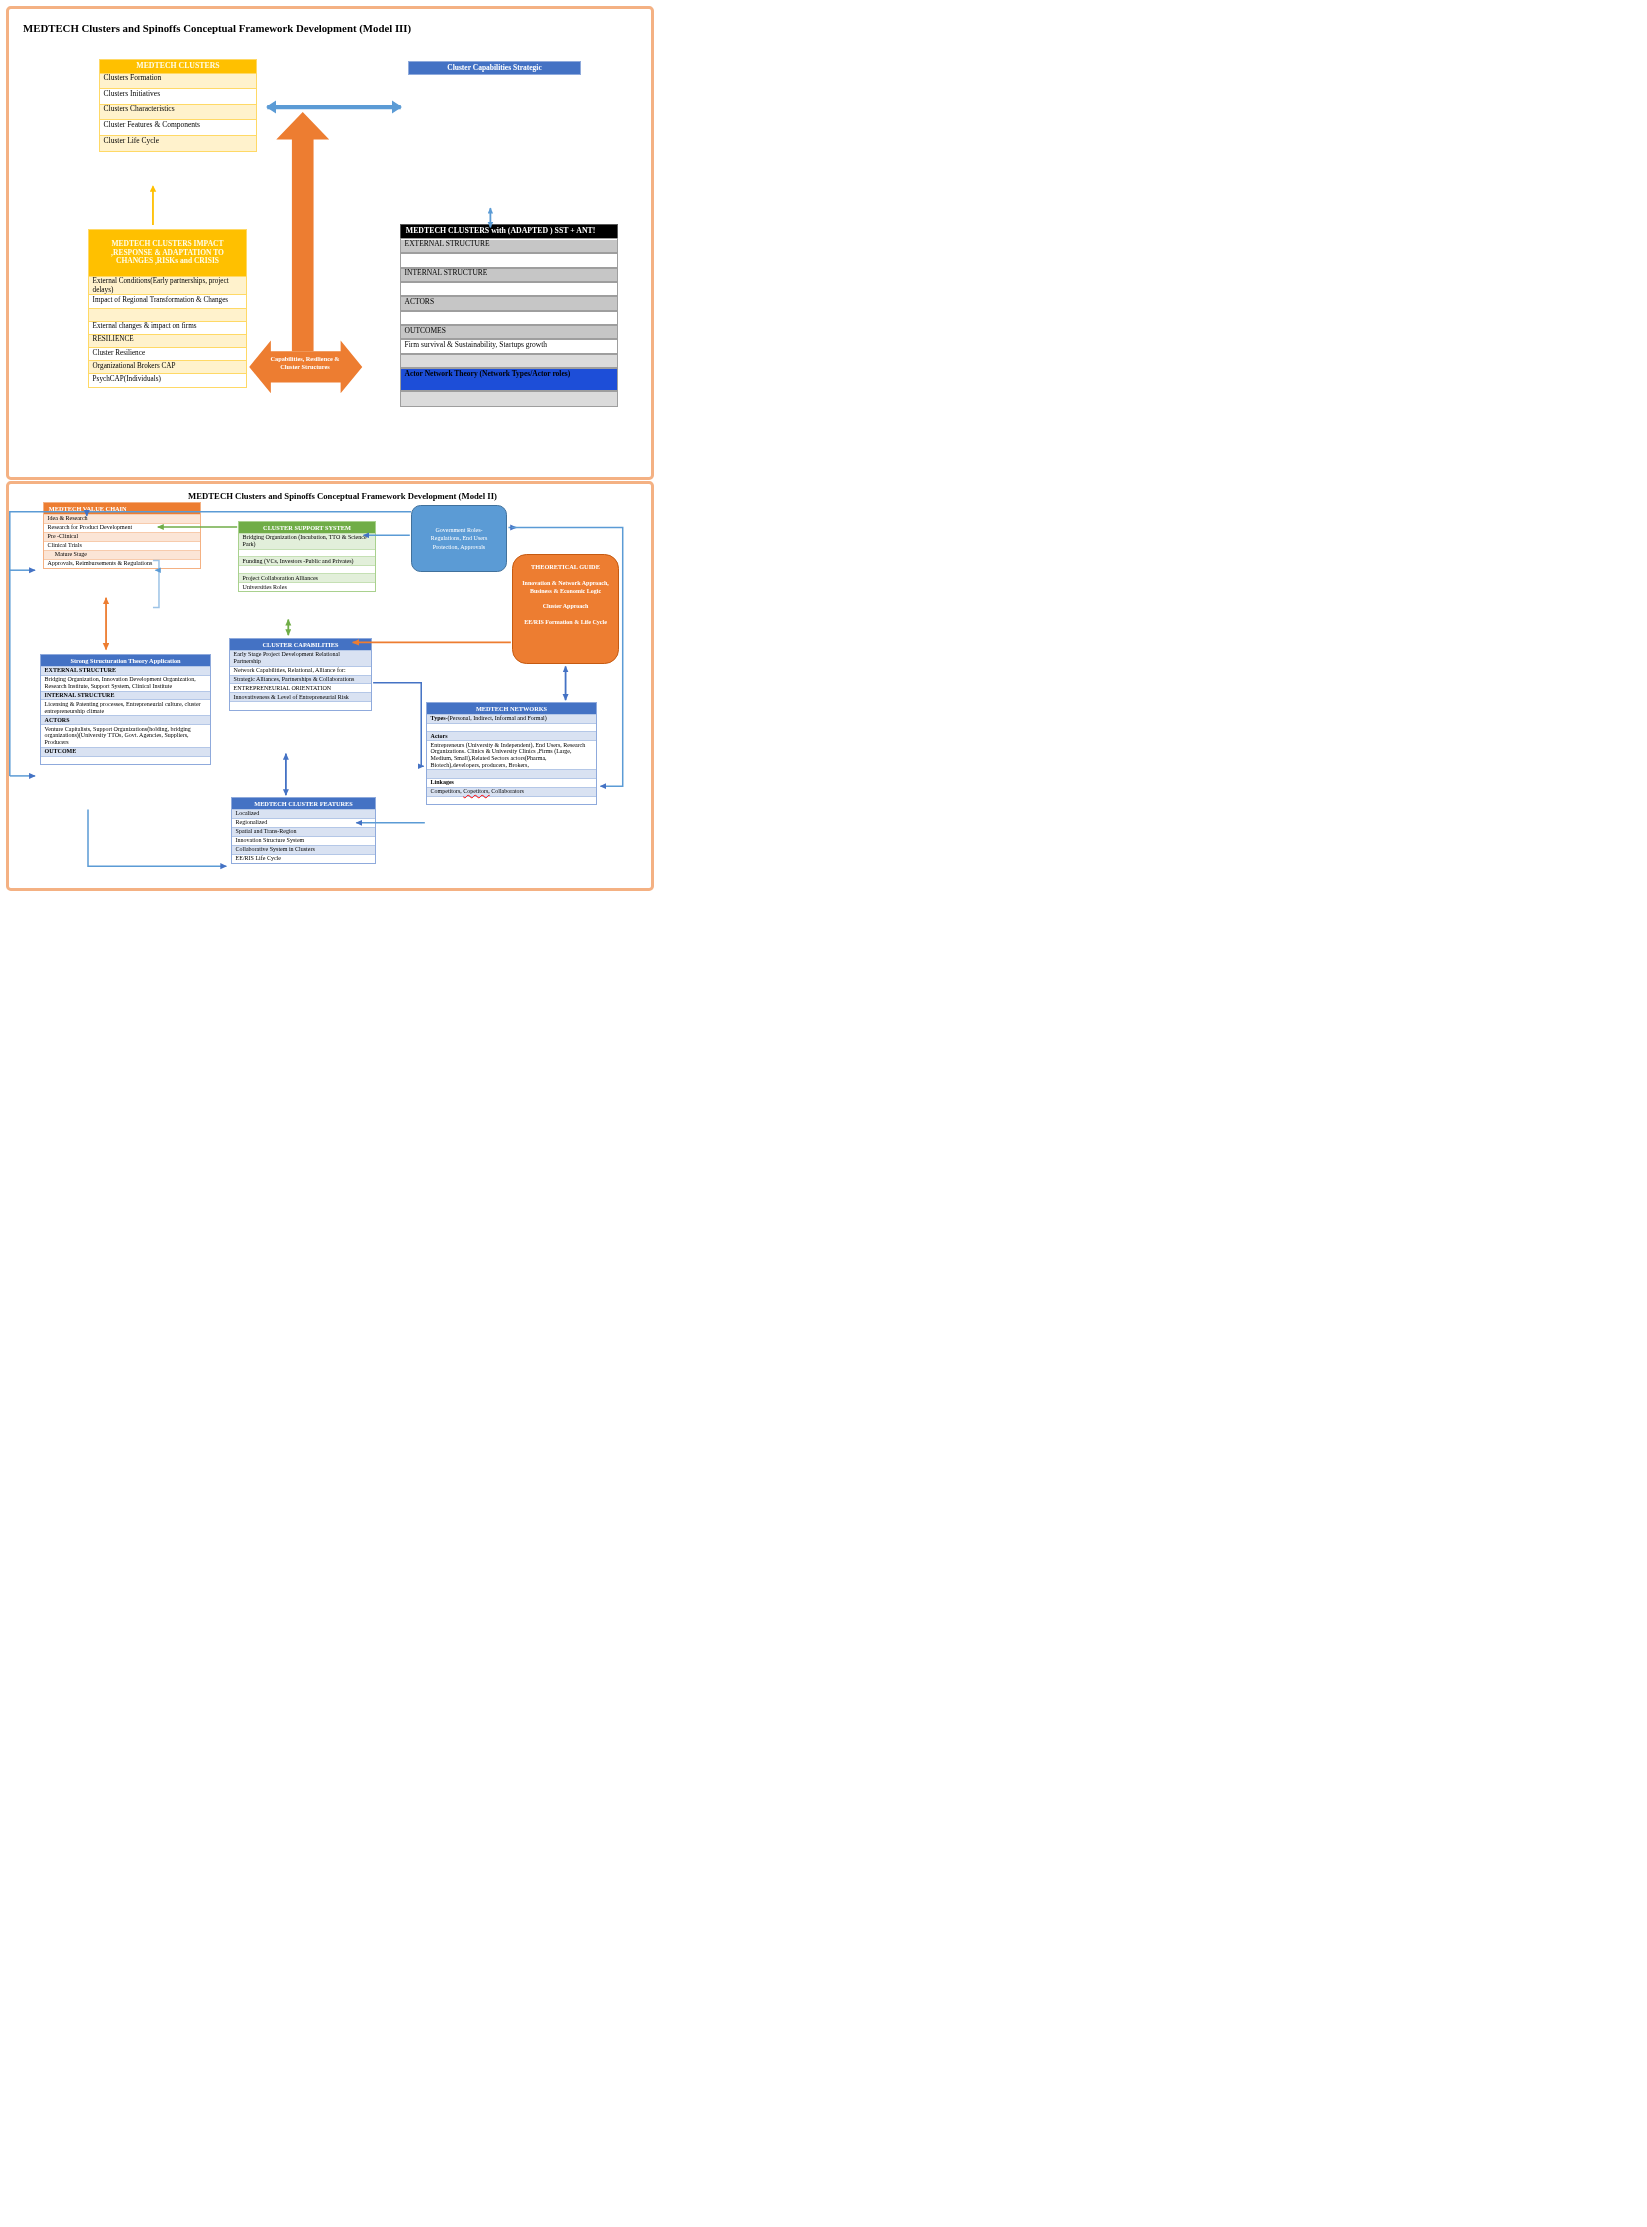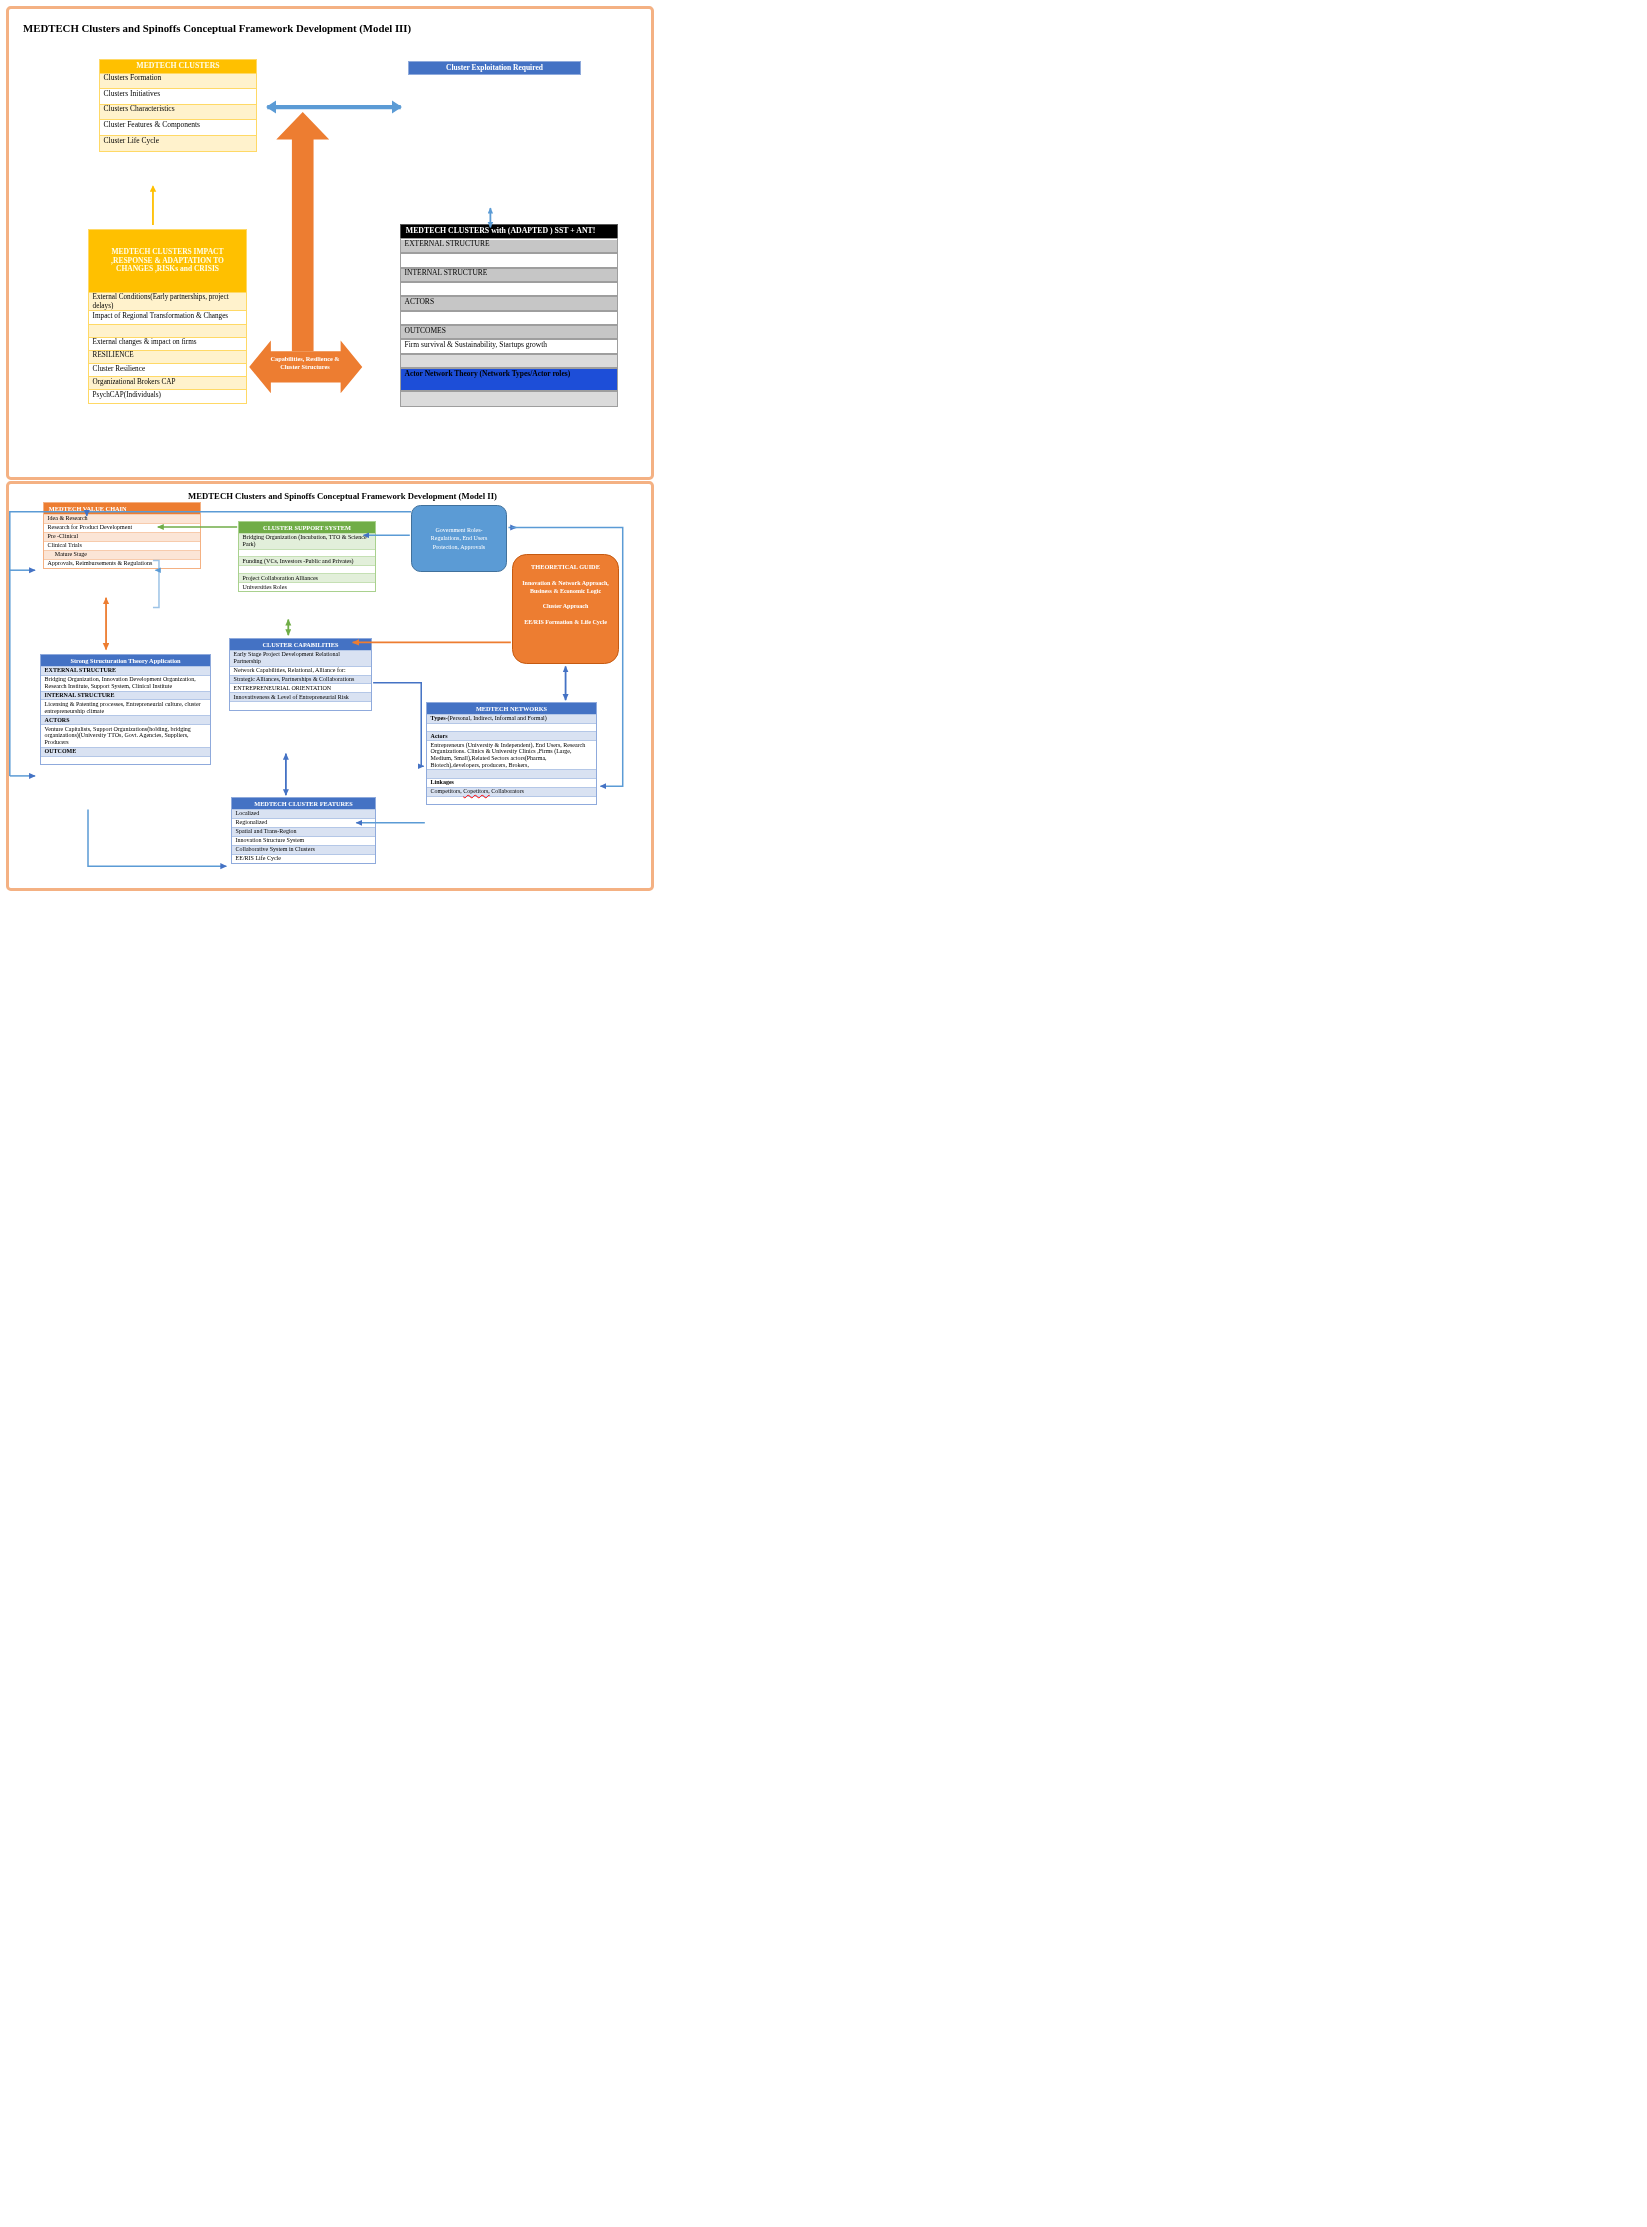--- a/index.html
+++ b/index.html
@@ -12,21 +12,21 @@
   .row{padding:0.6px 3.6px;line-height:1.13;box-sizing:border-box;}
   .row.b,.b{font-weight:bold;}
   .row.ind{padding-left:10.8px;}
   .squiggle{text-decoration:underline;text-decoration-style:wavy;text-decoration-color:#FF0000;text-decoration-thickness:0.6px;}
 
   
   .t-gold{border:1.2px solid #FFD966;}
   .t-gold .hdr{background:#FFC000;color:#FFFDE9;font-size:7.8px;}
   .t-gold .row{background:#fff;font-size:7.5px;min-height:15.6px;border-top:1.8px solid #FFD966;}
   .t-gold .row.shaded{background:#FFF2CC;}
-  .t-impact .hdr{font-size:7.5px;color:#FFFDE9;padding:18px 6px;}
+  .t-impact .hdr{font-size:7.5px;color:#FFFDE9;padding:10px 6px;}
   .t-impact .row{min-height:13.2px;font-size:7.2px;}
 
   
   .t-blue{border:1.2px solid #8FAADC;}
   .t-blue .hdr{background:#4472C4;color:#fff;font-size:7.5px;}
   .t-blue .row{background:#fff;font-size:7.5px;min-height:18px;border-top:1.8px solid #B4C7E7;}
   .t-blue .row.shaded{background:#D9E2F2;}
 
   
   .t-black{border:1.2px solid #595959;}
@@ -83,21 +83,21 @@
     <div>
         <div class="row shaded">Clusters Formation</div>
         <div class="row">Clusters Initiatives</div>
         <div class="row shaded">Clusters Characteristics</div>
         <div class="row">Cluster Features &amp; Components</div>
         <div class="row shaded">Cluster Life Cycle</div>
       </div>
   </div>
 
   <div class="box t-blue" style="left:408px;top:61px;width:173px;">
-    <div class="hdr">Cluster Exploitation Required</div>
+    <div class="hdr">Cluster Capabilities Strategic</div>
   </div>
 
   <div class="box t-gold t-impact" style="left:88px;top:229px;width:159px;">
     <div class="hdr">MEDTECH CLUSTERS IMPACT ,RESPONSE &amp; ADAPTATION TO CHANGES ,RISKs and CRISIS</div>
     <div>
         <div class="row shaded">External Conditions(Early partnerships, project delays)</div>
         <div class="row">Impact of Regional Transformation &amp; Changes</div>
         <div class="row shaded"></div>
         <div class="row">External changes &amp; impact on firms</div>
         <div class="row shaded">RESILIENCE</div>

